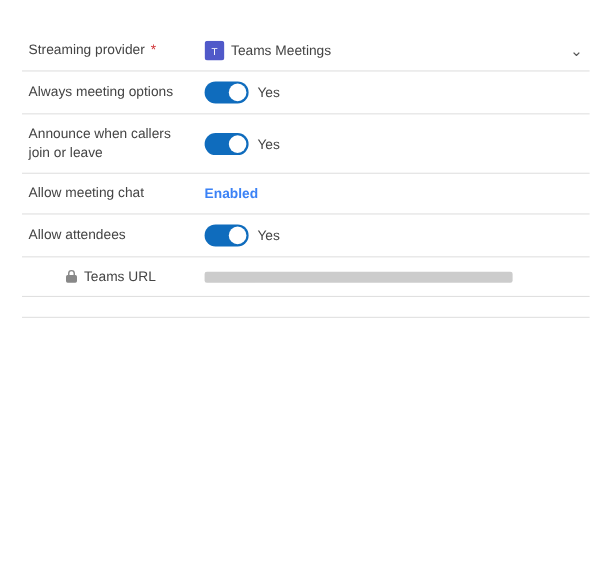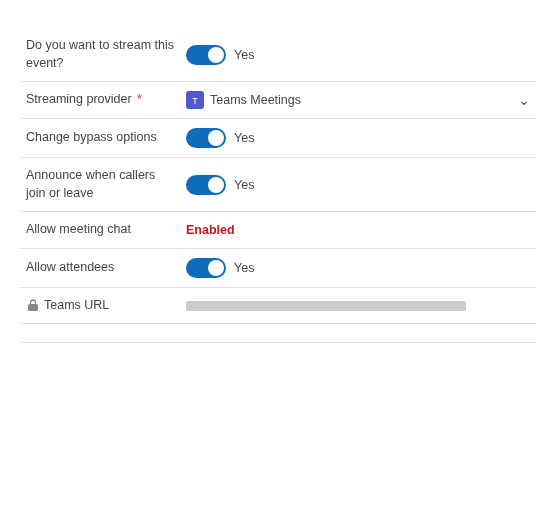--- a/index.html
+++ b/index.html
@@ -113,62 +113,52 @@
     }
     .url-blur {
       display: inline-block;
       background: #ccc;
       border-radius: 2px;
       height: 10px;
       vertical-align: middle;
     }
     .chat-enabled {
       font-weight: 700;
-      color: #b91c1c;
+      color: #3b82f6;
     }
     .label-with-icon {
       display: flex;
       align-items: center;
+      justify-content: center;
     }
   </style>
 </head>
 <body>
 
 <div class="container">
   <div class="section-title"></div>
   <table class="form-table">
     <tbody id="form-body">
         <tr class="form-row">
-          <td class="label-cell"><span>Do you want to stream this event?</span></td>
-          <td class="value-cell">
-            <div class="toggle-wrapper">
-              <div class="toggle on">
-                <div class="toggle-thumb"></div>
-              </div>
-              <span class="toggle-label">Yes</span>
-            </div>
-          </td>
-        </tr>
-        <tr class="form-row">
           <td class="label-cell"><span>Streaming provider</span><span class="required-star"> *</span></td>
           <td class="value-cell">
             <div class="provider-cell">
               <div class="provider-inner">
                 <svg class="provider-icon" viewBox="0 0 18 18" xmlns="http://www.w3.org/2000/svg">
       <rect width="18" height="18" rx="3" fill="#5059C9"></rect>
       <text x="9" y="13" font-size="9" text-anchor="middle" fill="white" font-family="Arial">T</text>
     </svg>
                 <span>Teams Meetings</span>
               </div>
               <span class="chevron-down">⌄</span>
             </div>
           </td>
         </tr>
         <tr class="form-row">
-          <td class="label-cell"><span>Change bypass options</span></td>
+          <td class="label-cell"><span>Always meeting options</span></td>
           <td class="value-cell">
             <div class="toggle-wrapper">
               <div class="toggle on">
                 <div class="toggle-thumb"></div>
               </div>
               <span class="toggle-label">Yes</span>
             </div>
           </td>
         </tr>
         <tr class="form-row">

